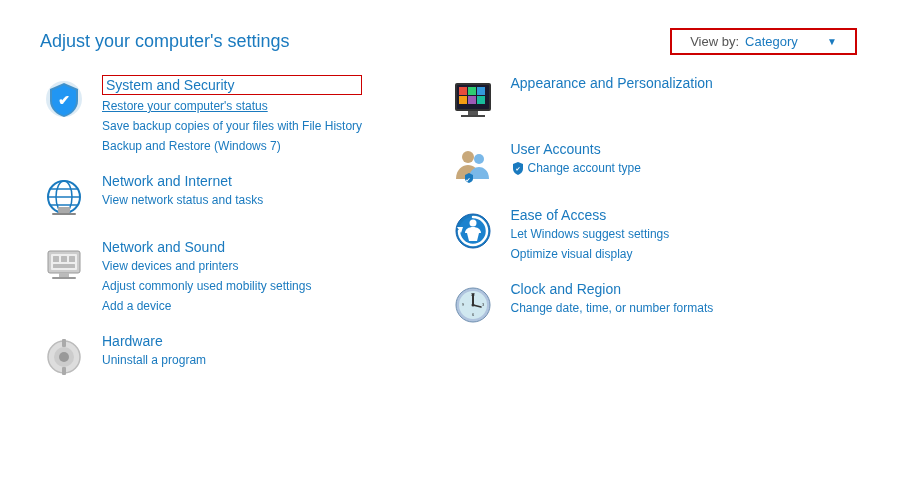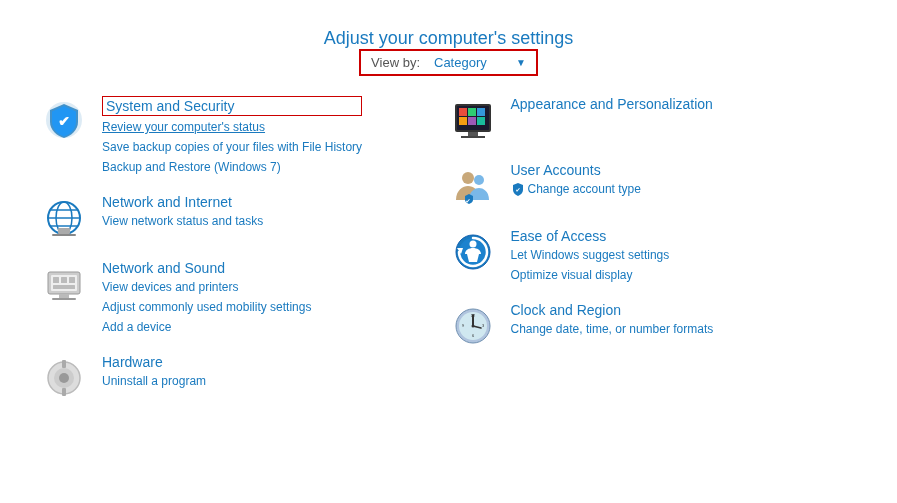--- a/index.html
+++ b/index.html
@@ -11,35 +11,34 @@
       font-size: 13px;
       color: #333;
       overflow: hidden;
     }
 
     .page-header {
       padding: 28px 40px 20px 40px;
       display: flex;
       justify-content: space-between;
       align-items: center;
-      flex-direction: column;
     }
 
     .page-title {
       color: #1a7abf;
       font-size: 18px;
       font-weight: 300;
     }
 
     .view-by-container {
       display: flex;
       align-items: center;
       border: 2px solid #cc0000;
-      padding: 4px 10px;
-      gap: 14px;
+      padding: 4px 18px;
+      gap: 6px;
     }
 
     .view-by-label {
       color: #555;
       font-size: 13px;
     }
 
     .view-by-select {
       color: #1a7abf;
       font-size: 13px;
@@ -159,21 +158,21 @@
       <div class="category-icon">
         <svg viewBox="0 0 40 40" xmlns="http://www.w3.org/2000/svg">
           <ellipse cx="20" cy="20" rx="18" ry="18" fill="#1a7abf" opacity="0.15"></ellipse>
           <path d="M20 4 L34 10 L34 22 C34 30 27 36 20 38 C13 36 6 30 6 22 L6 10 Z" fill="#1a7abf" opacity="0.8"></path>
           <path d="M20 6 L32 11.5 L32 22 C32 29 26 34.5 20 36.5 C14 34.5 8 29 8 22 L8 11.5 Z" fill="#2196F3"></path>
           <text x="20" y="26" text-anchor="middle" font-size="14" fill="white" font-weight="bold">✔</text>
         </svg>
       </div>
       <div class="category-text">
         <span class="category-title highlighted">System and Security</span>
-        <a class="category-link category-title-underline">Review your computer's status</a>
+        <a class="category-link category-title-underline">Restore your computer's status</a>
         <a class="category-link">Save backup copies of your files with File History</a>
         <a class="category-link">Backup and Restore (Windows 7)</a>
       </div>
     </div>
 
     <div class="category-item">
       <div class="category-icon">
         <svg viewBox="0 0 40 40" xmlns="http://www.w3.org/2000/svg">
           <circle cx="20" cy="20" r="16" fill="none" stroke="#1a7abf" stroke-width="2"></circle>
           <ellipse cx="20" cy="20" rx="8" ry="16" fill="none" stroke="#1a7abf" stroke-width="1.5"></ellipse>

